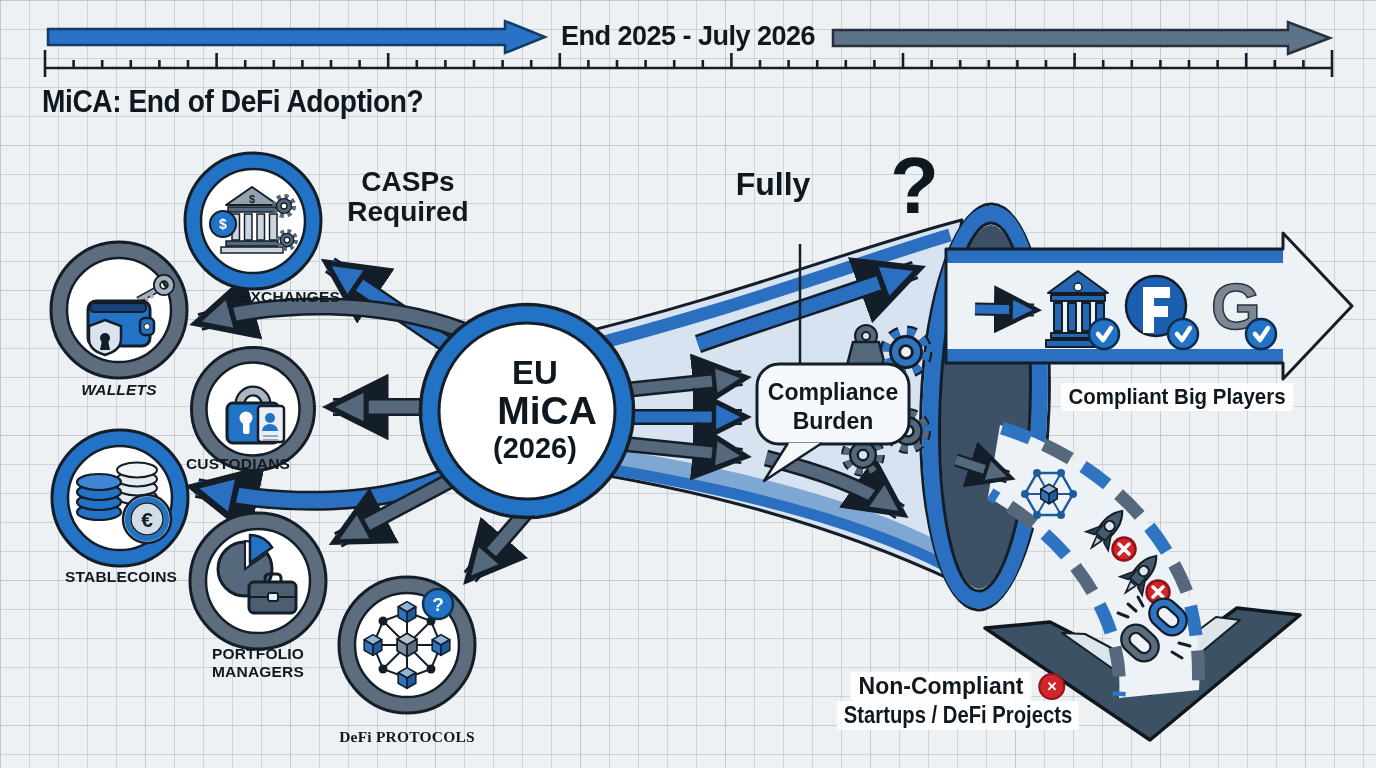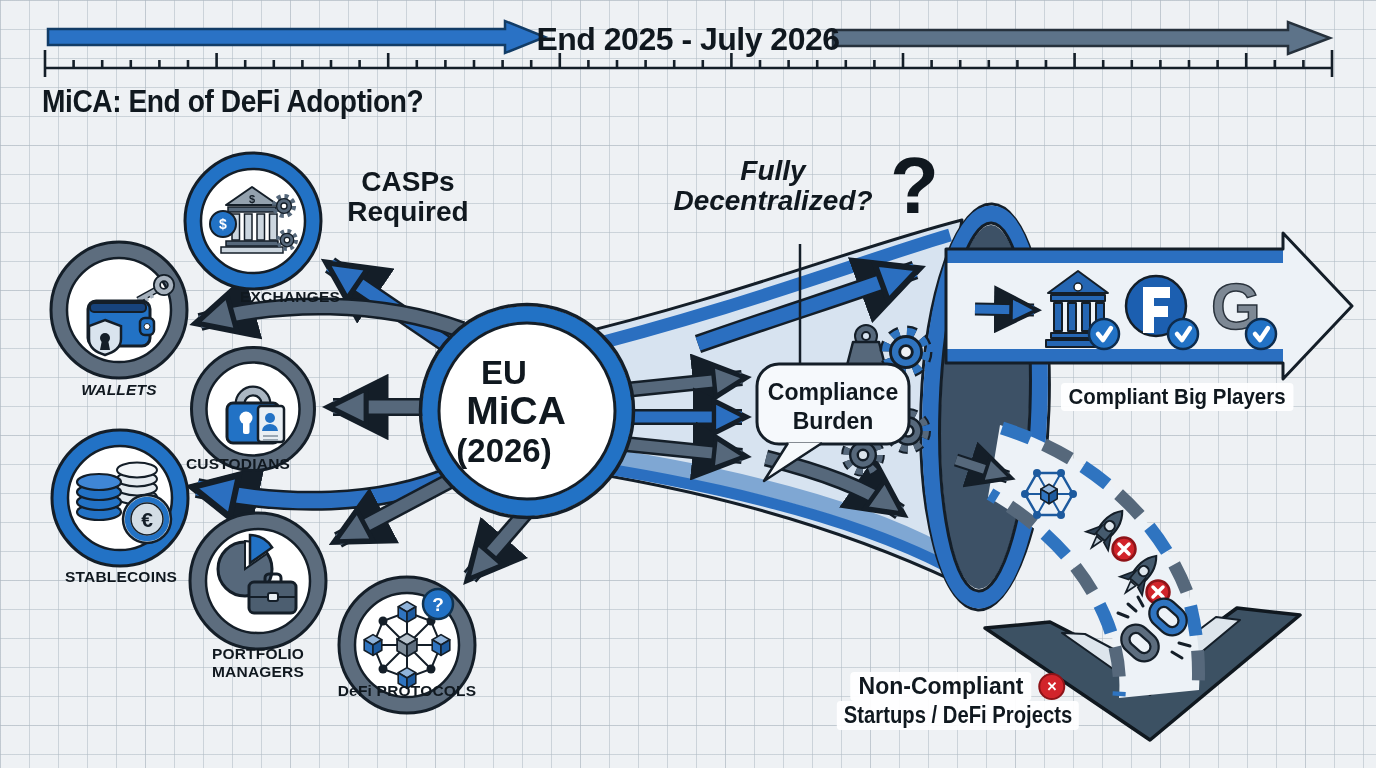--- a/index.html
+++ b/index.html
@@ -11,36 +11,36 @@
       linear-gradient(to right, rgba(176,186,196,.55) 1px, transparent 1px),
       linear-gradient(to bottom, rgba(176,186,196,.55) 1px, transparent 1px),
       linear-gradient(to right, rgba(150,162,174,.28) 1px, transparent 1px),
       linear-gradient(to bottom, rgba(150,162,174,.28) 1px, transparent 1px);
     background-size:29px 29px,29px 29px,145px 145px,145px 145px;
   }
   svg.layer{position:absolute;left:0;top:0;font-family:"Liberation Sans",sans-serif;font-weight:bold;}
   .lbl{position:absolute;font-weight:bold;color:#10181f;white-space:nowrap;
        transform:translateX(-50%);text-align:center;line-height:1.08;z-index:5;}
   #lbl-title{left:42px;top:84px;font-size:32px;transform:scaleX(.88);transform-origin:left top;letter-spacing:-.5px;}
-  #lbl-tl{left:688px;top:22px;font-size:32px;letter-spacing:-.5px;}
+  #lbl-tl{left:688px;top:22px;font-size:27px;letter-spacing:-.5px;}
   #lbl-casps{left:408px;top:167px;font-size:28px;}
-  #lbl-fully{left:773px;top:156px;font-size:28px;font-style:italic;}
+  #lbl-fully{left:773px;top:167px;font-size:32px;}
   #lbl-bigq{left:890px;top:146px;font-size:80px;transform:none;line-height:1;}
-  #lbl-hub{left:504px;top:356px;}
+  #lbl-hub{left:535px;top:356px;}
   .hub1{font-size:33px;line-height:1.05;}
   .hub2{font-size:39px;line-height:1.05;margin-left:24px;}
-  .hub3{font-size:33px;line-height:1.15;text-align:center;}
+  .hub3{font-size:29px;line-height:1.15;text-align:center;}
   #lbl-bubble{left:833px;top:378px;font-size:23px;line-height:1.25;}
   .entity-lbl{font-size:15.5px;letter-spacing:.2px;}
   #lbl-exchanges{left:254px;top:289px;margin-left:36px;}
   #lbl-wallets{left:119px;top:382px;font-style:italic;}
   #lbl-custodians{left:238px;top:456px;}
   #lbl-stablecoins{left:121px;top:569px;}
   #lbl-portfolio{left:258px;top:645px;line-height:1.15;}
-  #lbl-defi{left:407px;top:683px;}
+  #lbl-defi{left:407px;top:729px;font-family:Liberation Serif, serif;}
   #lbl-compliant{left:1177px;top:383px;font-size:22px;}
   #lbl-noncomp{left:958px;top:672px;font-size:23px;}
   .chip{background:rgba(255,255,255,.93);padding:2px 8px;border-radius:4px;display:inline-block;}
   .sq93{transform:scaleX(.93);}
   .sq88{transform:scaleX(.88);}
   .nc-row{display:flex;align-items:center;justify-content:center;gap:7px;}
   .xchip{width:23px;height:23px;border-radius:50%;background:#d2242b;border:2px solid #8e1318;
          color:#fff;font-size:13px;font-weight:bold;display:flex;align-items:center;justify-content:center;line-height:1;}
 </style>
 </head>
@@ -372,21 +372,20 @@
 <div class="lbl" id="lbl-title">MiCA: End of DeFi Adoption?</div>
 <div class="lbl" id="lbl-tl">End 2025 - July 2026</div>
 
 <div class="lbl" id="lbl-casps">
   <div>CASPs</div>
   <div>Required</div>
 </div>
 
 <div class="lbl" id="lbl-fully">
   <div>Fully</div>
-  <div>Decentralized?</div>
 </div>
 <div class="lbl" id="lbl-bigq">?</div>
 
 <div class="lbl" id="lbl-hub">
   <div class="hub1">EU</div>
   <div class="hub2">MiCA</div>
   <div class="hub3">(2026)</div>
 </div>
 
 <div class="lbl" id="lbl-bubble">

